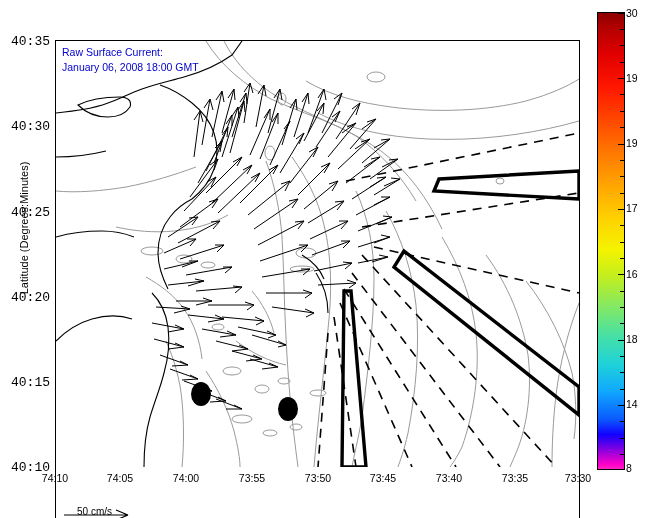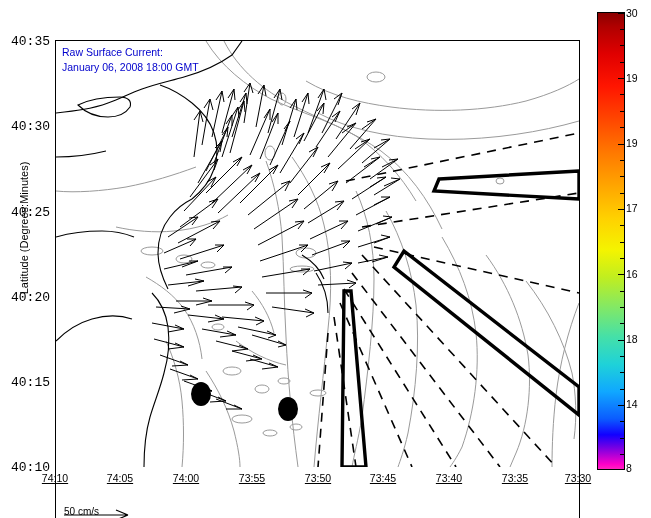--- a/index.html
+++ b/index.html
@@ -45,31 +45,30 @@
     z-index:5;
   }
 
   .scalebar{
     position:absolute;
     left:4px;bottom:22px;
     z-index:5;
     color:#000;
     font-size:10px;
   }
-  .scalebar .lbl{margin-left:4px;display:block;text-align:center;}
+  .scalebar .lbl{margin-left:17px;display:block;text-align:center;}
 
   
   .xlab{
     position:absolute;
     top:472px;
     font-size:10.5px;
     color:#000;
     transform:translateX(-50%);
     white-space:nowrap;
-    text-decoration:underline;
   }
   .ylab{
     position:absolute;
     left:50px;
     font-size:13px;
     color:#000;
     transform:translateY(-50%);
     text-align:left;
     white-space:nowrap;
     font-family:Liberation Mono, monospace;

